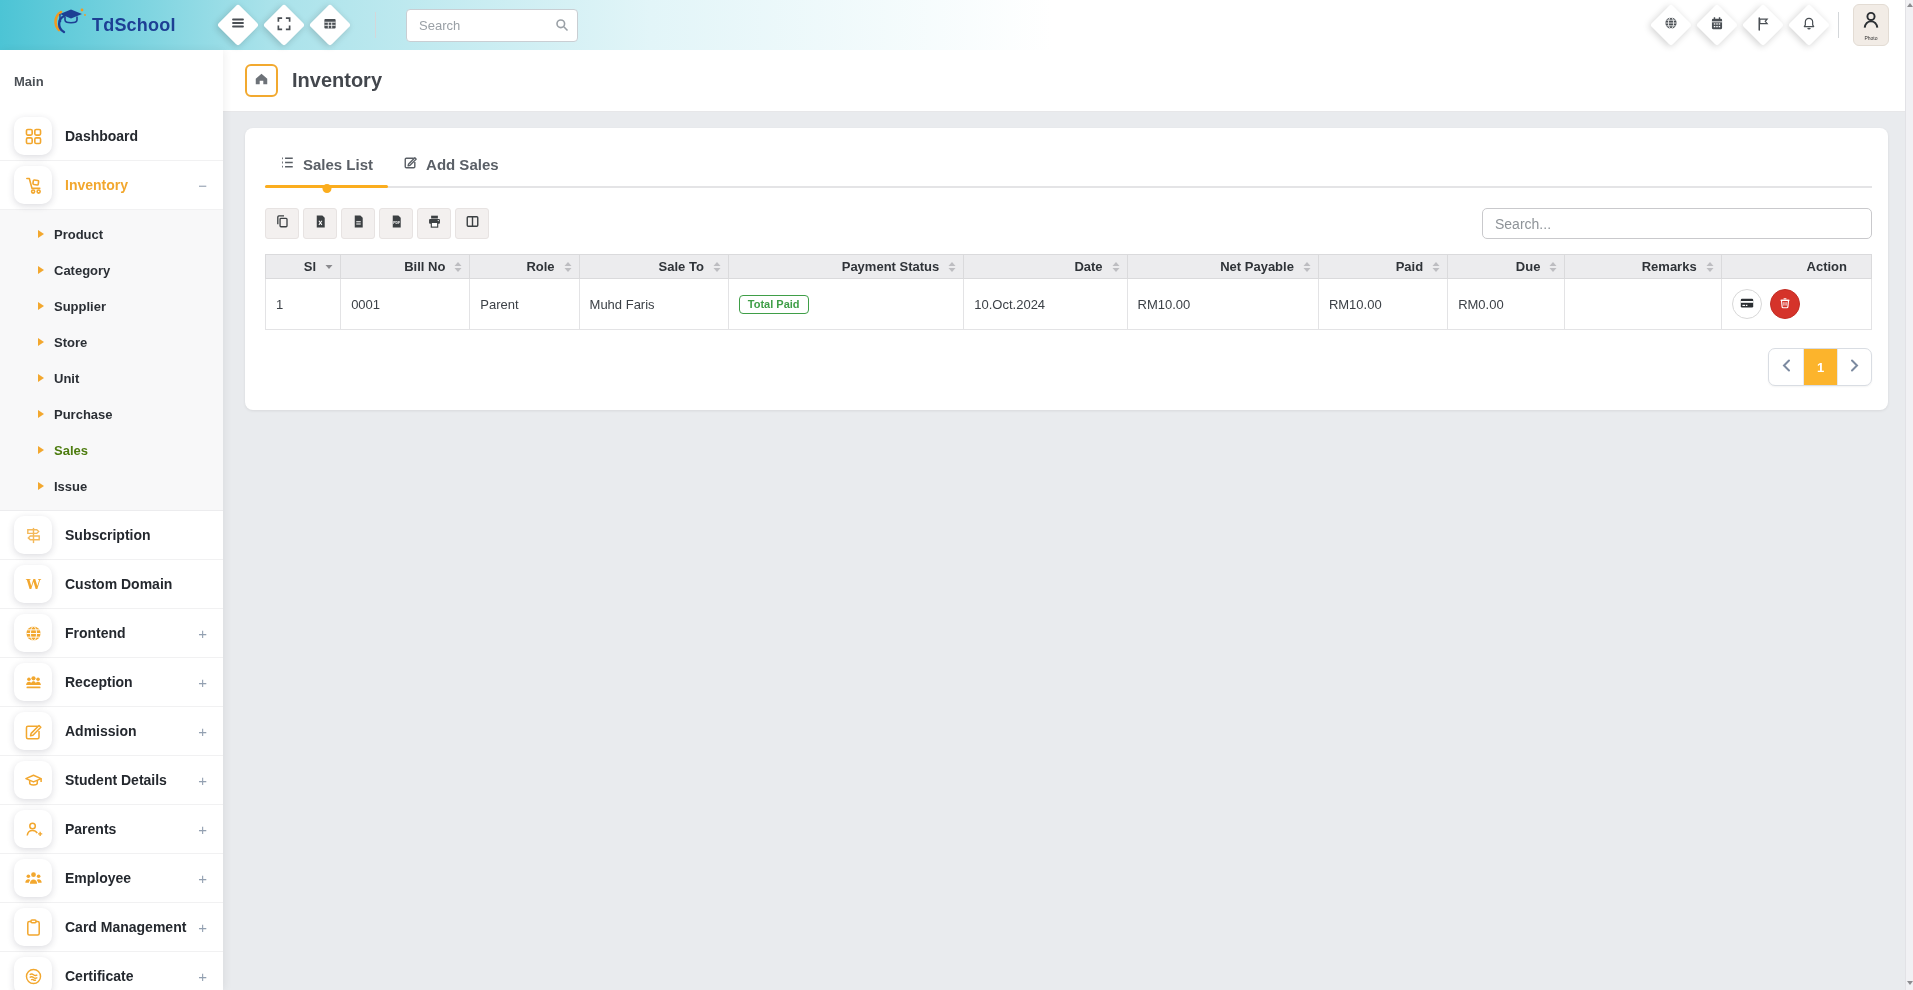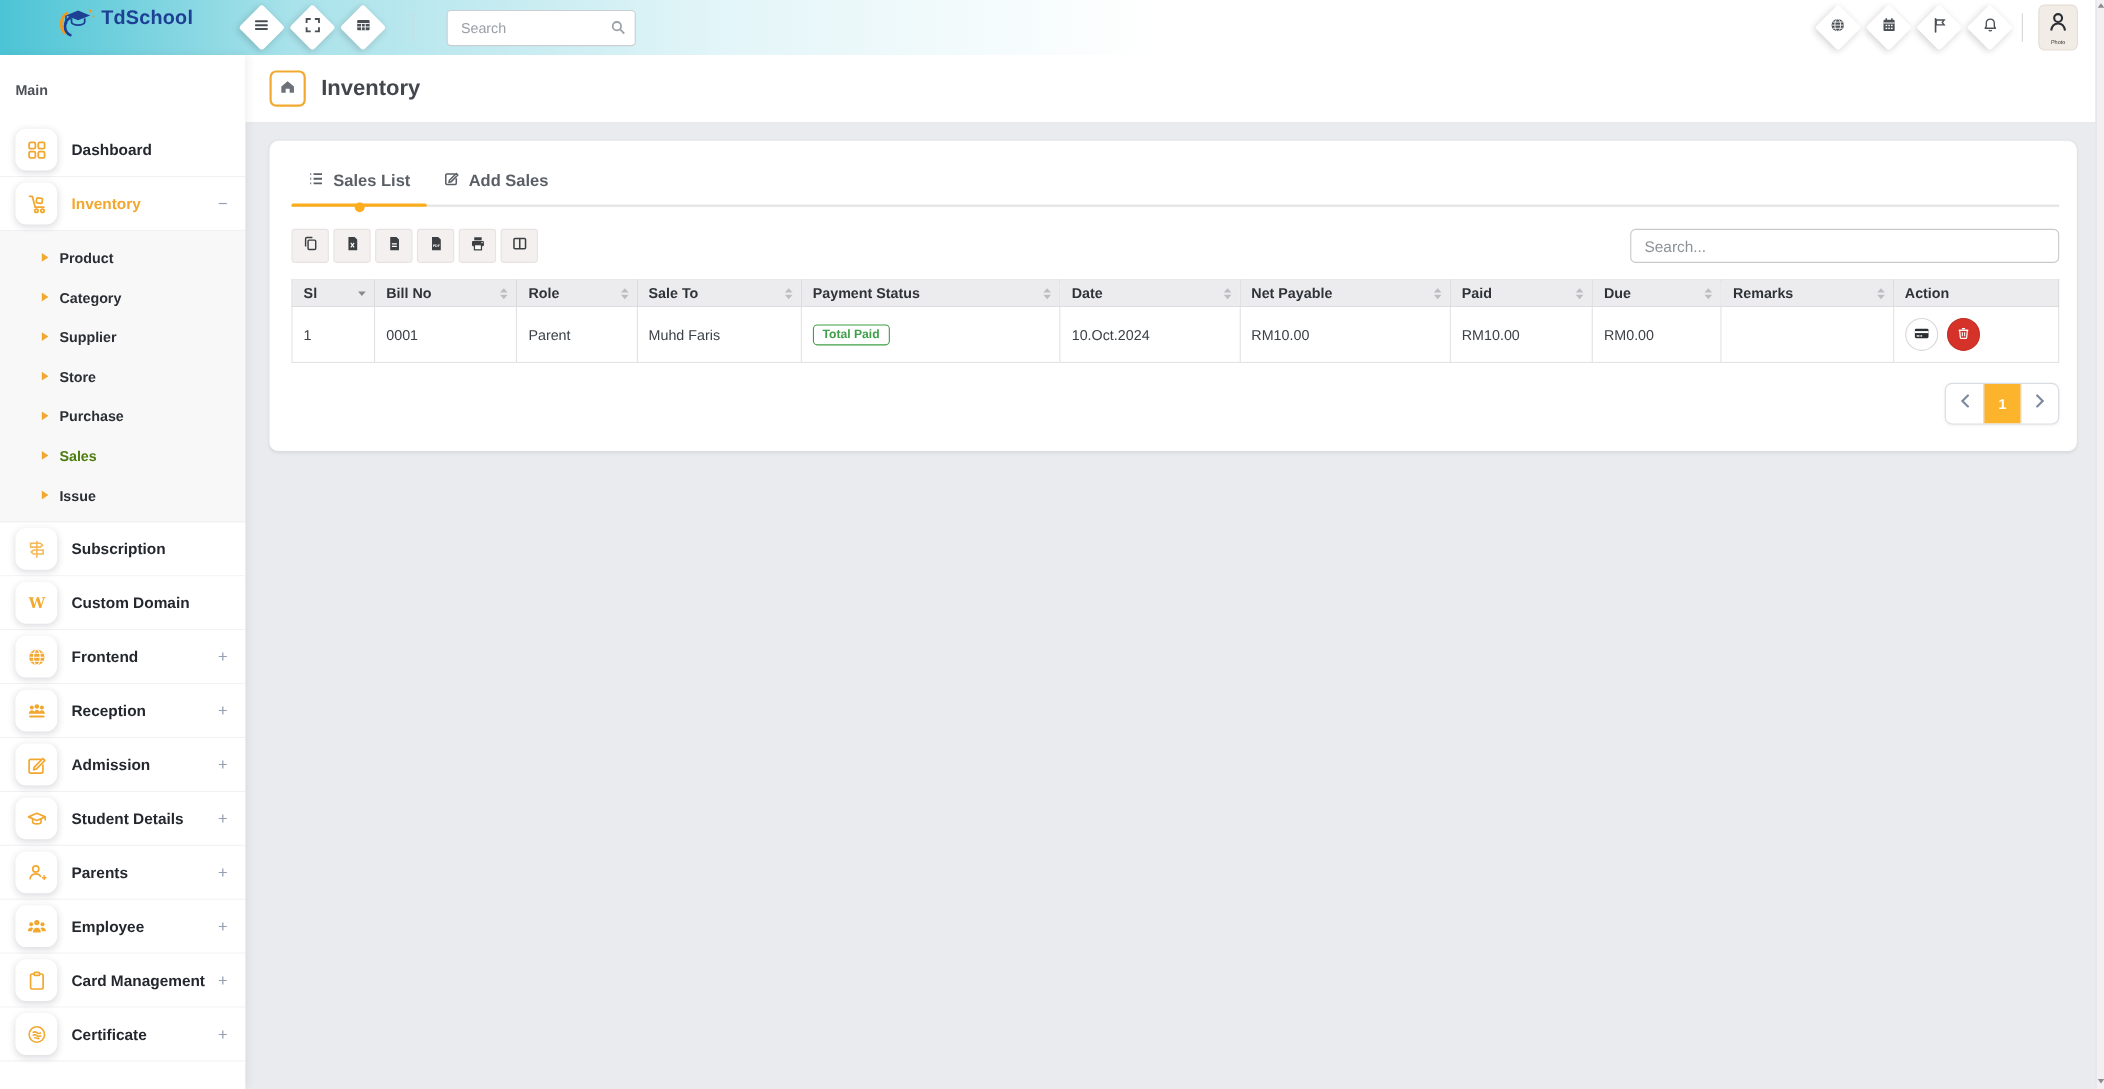--- a/index.html
+++ b/index.html
@@ -3,21 +3,21 @@
 <meta charset="utf-8">
 <style>
   * { margin:0; padding:0; box-sizing:border-box; }
   html,body { width:1913px; height:990px; }
   body { font-family:"Liberation Sans", sans-serif; background:#e9ebee; overflow:hidden; }
   #app { position:relative; width:1913px; height:990px; overflow:hidden; }
 
   
   .topbar { height:50px; width:100%; display:flex; align-items:center;
     background:linear-gradient(90deg,#4cc4d5 0%,#a9e2ea 14%,#e2f5f8 34%,#ffffff 55%,#ffffff 100%); }
-  .logo { width:223px; display:flex; align-items:flex-start; padding-left:52px; gap:4px; }
+  .logo { width:223px; display:flex; align-items:center; padding-left:52px; gap:4px; }
   .logo-text { font-size:18px; font-weight:700; color:#1d3f94; letter-spacing:.2px; }
   .dmd-row { display:flex; align-items:center; gap:16px; }
   .dmd { width:30px; height:30px; background:#fff; transform:rotate(45deg);
     box-shadow:0 2px 7px rgba(0,0,0,.18); display:flex; align-items:center; justify-content:center;
     border-radius:3px; cursor:pointer; }
   .dmd > * { transform:rotate(-45deg); }
   .vsep { width:1px; height:26px; background:#d4d7da; margin:0 14px; }
   .top-search { position:relative; }
   .top-search input { width:172px; height:33px; border:1px solid #c9ced3; border-radius:4px;
     background:#fff; padding:0 30px 0 12px; font-size:13px; color:#444; font-family:inherit; }
@@ -74,21 +74,21 @@
   .btn-group { display:flex; gap:4px; }
   .tb-btn { width:34px; height:31px; background:#f3f0ef; border:1px solid #e7e3e2; border-radius:3px;
     display:flex; align-items:center; justify-content:center; cursor:pointer; }
   .tbl-search input { width:390px; height:31px; border:1px solid #c9c9cc; border-radius:5px;
     padding:0 12px; font-size:14px; color:#1d4ed8; font-family:inherit; }
   .tbl-search { margin-left:auto; }
   .tbl-search input::placeholder { color:#8e9398; }
 
   table.data { margin-top:15px; width:100%; border-collapse:collapse; table-layout:fixed;
     font-size:13px; color:#3c4147; }
-  table.data th { background:#ececee; border:1px solid #dadadc; font-weight:700; text-align:left;
+  table.data th { background:#ececee; border:1px solid #dadadc; font-weight:700; text-align:right;
     padding:4px 24px 4px 10px; color:#2f3338; position:relative; height:15px; cursor:pointer; }
   table.data td { border:1px solid #e3e3e5; padding:10px; background:#fff; height:41px; }
   .sort { position:absolute; right:7px; top:50%; transform:translateY(-50%); display:flex;
     flex-direction:column; gap:1px; }
   .badge-green { display:inline-block; border:1px solid #3F9E47; color:#3F9E47; font-weight:700;
     font-size:11px; padding:2.5px 8px; border-radius:4px; background:#fff; }
   .actions { display:flex; gap:8px; align-items:center; }
   .circle-btn { width:30px; height:30px; border-radius:50%; display:flex; align-items:center;
     justify-content:center; cursor:pointer; }
   .circle-btn.pay { background:#fff; border:1px solid #d8d8d8; }
@@ -266,20 +266,24 @@
         <div class="subitem">
             <span class="caret-r"></span>
             <span class="sub-label">Supplier</span>
           </div>
         <div class="subitem">
             <span class="caret-r"></span>
             <span class="sub-label">Store</span>
           </div>
         <div class="subitem">
             <span class="caret-r"></span>
+            <span class="sub-label">Unit</span>
+          </div>
+        <div class="subitem">
+            <span class="caret-r"></span>
             <span class="sub-label">Purchase</span>
           </div>
         <div class="subitem active">
             <span class="caret-r"></span>
             <span class="sub-label">Sales</span>
           </div>
         <div class="subitem">
             <span class="caret-r"></span>
             <span class="sub-label">Issue</span>
           </div>

